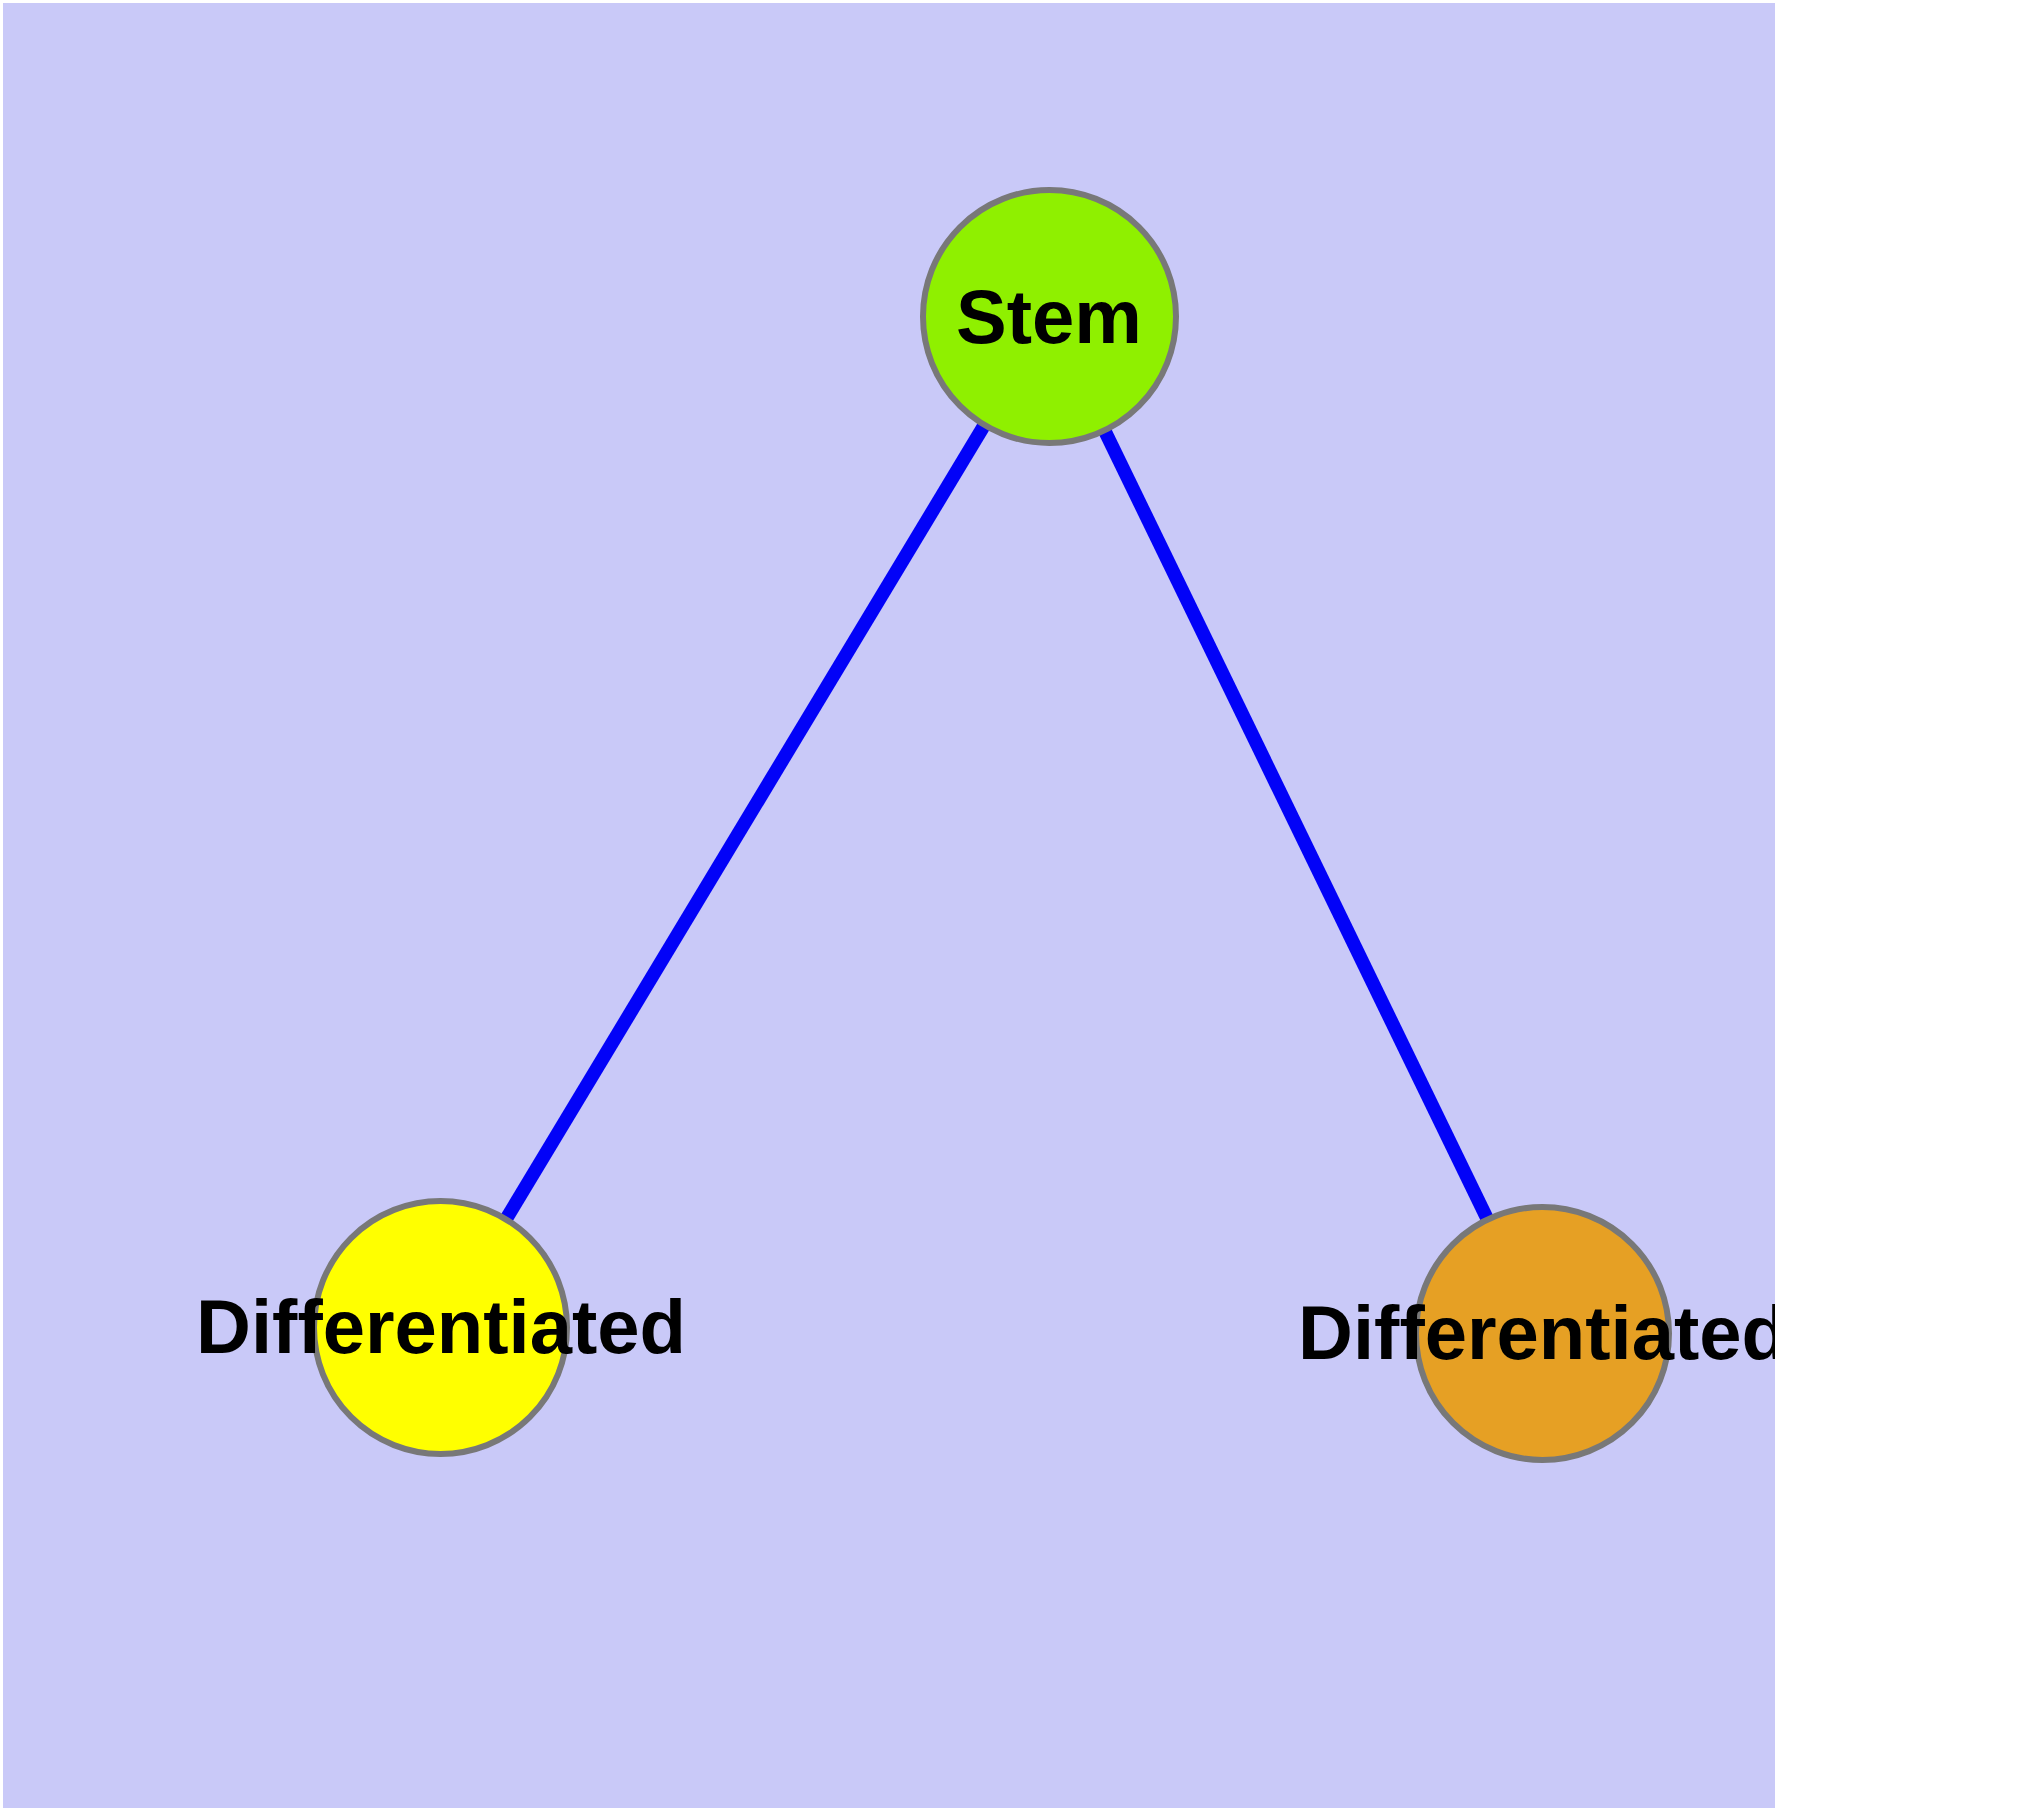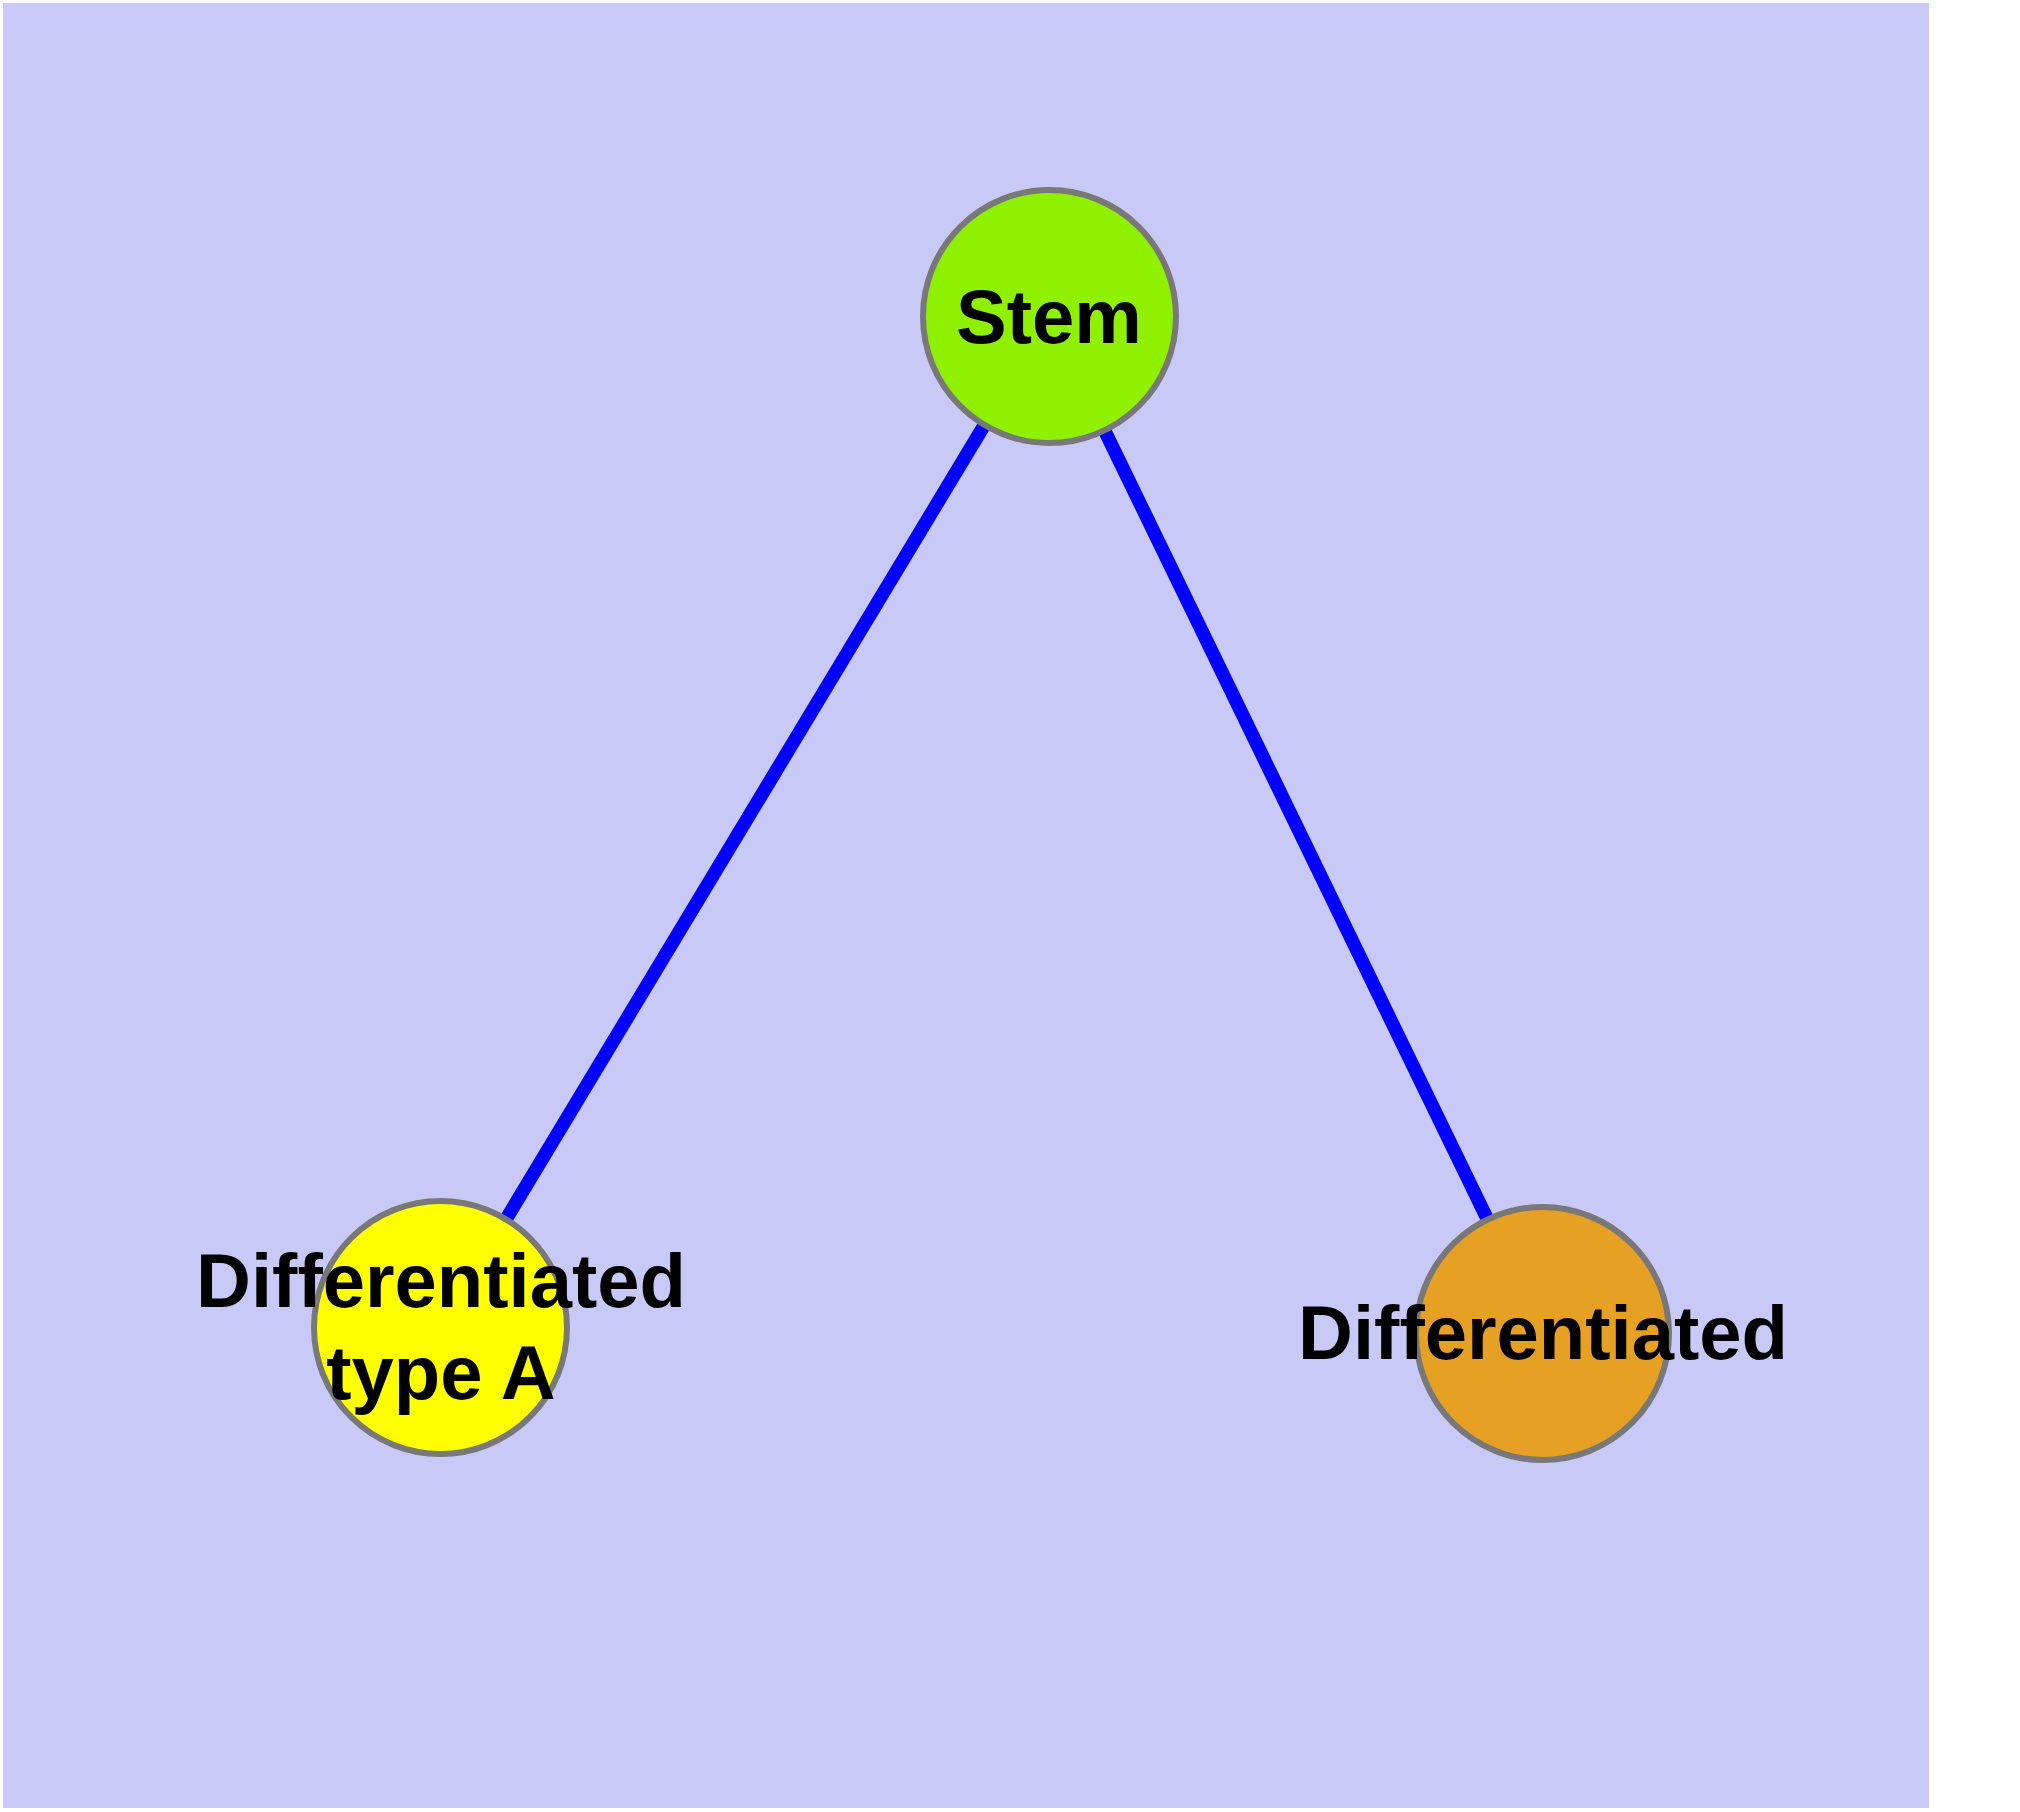--- a/index.html
+++ b/index.html
@@ -38,38 +38,37 @@
     font-size:76px;
     line-height:92px;
     color:#000000;
     white-space:nowrap;
   }
   .node-label .line{display:block;}
 </style>
 </head>
 <body>
 
-<div class="frame" style="width: 1929px; height: 1812px; background: rgb(255, 255, 255);">
+<div class="frame" style="width: 1775px; height: 1812px; background: rgb(255, 255, 255);">
   <div class="bg" style="background: rgb(201, 201, 248);"></div>
 
   <svg class="edges" viewBox="0 0 2384 2138">
     <line class="edge" x1="1238" y1="374" x2="520" y2="1566" stroke="#0202F8" stroke-width="16"></line>
     <line class="edge" x1="1238" y1="374" x2="1820" y2="1573" stroke="#0202F8" stroke-width="16"></line>
   </svg>
 
   <div class="node-circle" style="left: 920px; top: 187px; width: 259px; height: 259px; background: rgb(143, 240, 0); border-color: rgb(120, 120, 120);"></div>
   <div class="node-circle" style="left: 311px; top: 1198px; width: 259px; height: 259px; background: rgb(255, 255, 0); border-color: rgb(120, 120, 120);"></div>
   <div class="node-circle" style="left: 1413px; top: 1204px; width: 259px; height: 259px; background: rgb(230, 160, 36); border-color: rgb(120, 120, 120);"></div>
 
   <div class="node-label" style="left: 1049px; top: 317px; color: rgb(0, 0, 0);">
     <span class="line">Stem</span>
   </div>
 
   <div class="node-label" style="left: 441px; top: 1327px; color: rgb(0, 0, 0);">
     <span class="line">Differentiated</span>
-    <span class="line">type A</span>
   </div>
 
   <div class="node-label" style="left: 1543px; top: 1333px; color: rgb(0, 0, 0);">
     <span class="line">Differentiated</span>
   </div>
 </div>
 
 
 </body></html>

